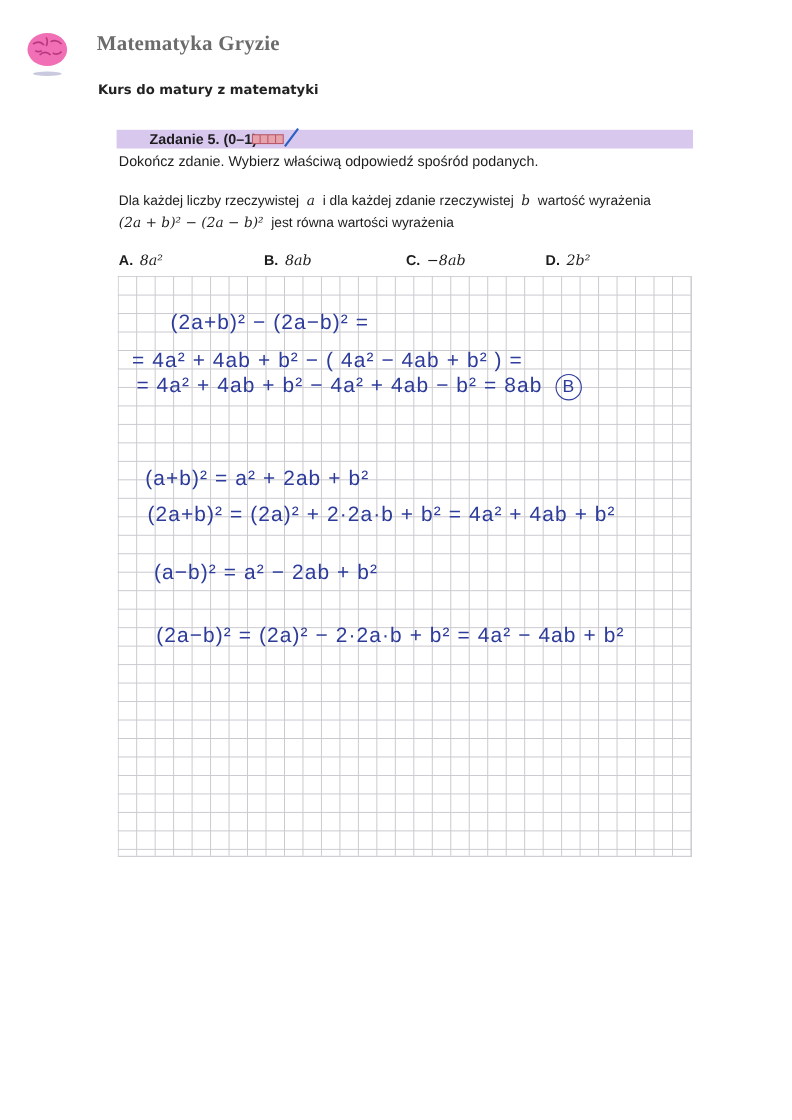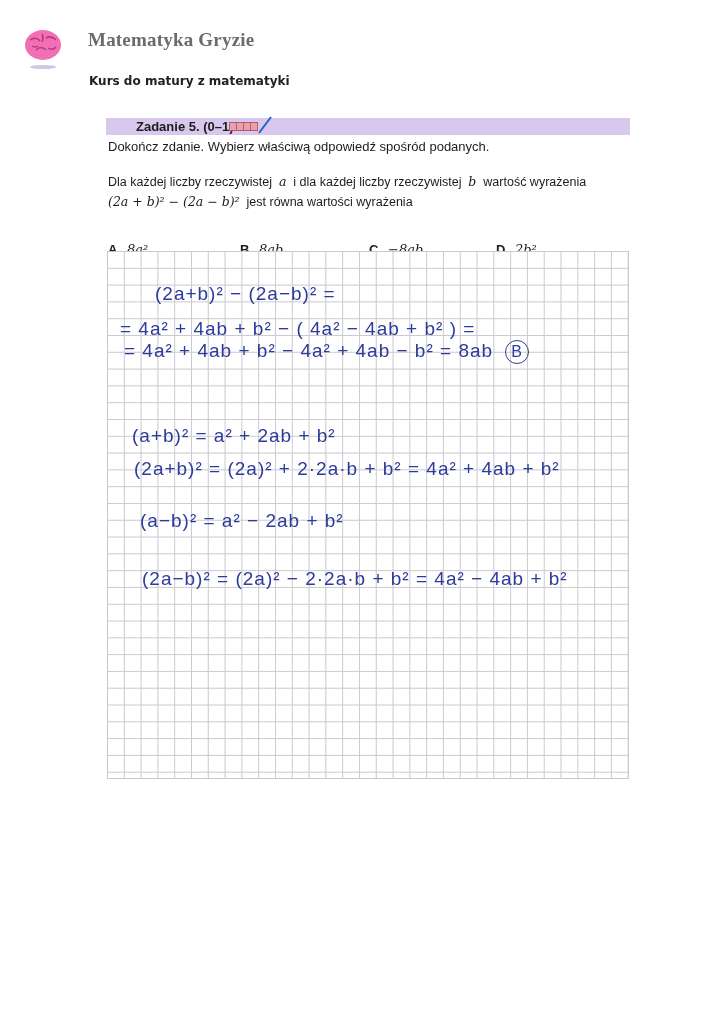--- a/index.html
+++ b/index.html
@@ -9,21 +9,21 @@
   .tagline{position:absolute;left:89px;top:54px;font-family:"DejaVu Sans",sans-serif;font-weight:bold;font-size:12px;color:#222;margin-top:20px;}
   .band{position:absolute;left:106px;top:118px;width:524px;height:17px;background:#d9c8ee;}
   .task-title{position:absolute;left:108px;top:119px;font-weight:bold;font-size:13px;color:#1c1c1c;margin-left:28px;}
   .boxes{position:absolute;left:229px;top:122px;display:flex;gap:1px;background:#b85a6a;padding:1px;}
   .boxes span{width:6px;height:7px;background:#e6a3ab;display:block;}
   .pen{position:absolute;left:257px;top:115px;width:16px;height:20px;}
   .instr{position:absolute;left:108px;top:139px;font-weight:normal;font-size:13px;color:#1c1c1c;}
   .para{position:absolute;left:108px;top:172px;font-size:12.5px;color:#1c1c1c;line-height:19px;width:530px;}
   .m{font-family:"DejaVu Serif",serif;font-style:italic;}
   .opts{position:absolute;left:108px;top:229px;width:520px;font-size:13px;color:#1c1c1c;}
-  .opt{position:absolute;top:0;white-space:nowrap;margin-top:13px;}
+  .opt{position:absolute;top:0;white-space:nowrap;}
   .opt b{margin-right:6px;}
   .grid{position:absolute;left:107px;top:251px;width:521px;height:527px;
     background-color:#fff;
     background-image:linear-gradient(to right,#c9c9cf 1px,transparent 1px),linear-gradient(to bottom,#c9c9cf 1px,transparent 1px);
     background-size:16.8px 16.8px;border-right:1px solid #c9c9cf;border-bottom:1px solid #c9c9cf;}
   .hw{position:absolute;font-family:Liberation Sans, sans-serif;color:#2d3b9a;font-size:19px;white-space:nowrap;letter-spacing:1px;}
   .circle{display:inline-block;border:1.5px solid #2d3b9a;border-radius:50%;width:22px;height:22px;text-align:center;line-height:22px;font-size:16px;margin-left:12px;}
 </style>
 </head>
 <body>
@@ -45,21 +45,21 @@
     <span></span>
   </div>
 <svg class="pen" viewBox="0 0 16 20">
     <line x1="2" y1="18" x2="14" y2="2" stroke="#2a5fc4" stroke-width="2"></line>
   </svg>
 <div class="instr">Dokończ zdanie. Wybierz właściwą odpowiedź spośród podanych.</div>
 
 <div class="para">
   <span>Dla każdej liczby rzeczywistej</span>
   &nbsp;<span class="m">a</span>&nbsp;
-  <span>i dla każdej liczby rzeczywistej</span>
+  <span>i dla każdej zdanie rzeczywistej</span>
   &nbsp;<span class="m">b</span>&nbsp;
   <span>wartość wyrażenia</span><br>
   <span class="m">(2a + b)² − (2a − b)²</span>&nbsp;
   <span>jest równa wartości wyrażenia</span>
 </div>
 
 <div class="opts">
   <div class="opt" style="left:0"><b>A.</b><span class="m">8a²</span></div>
   <div class="opt" style="left:132px"><b>B.</b><span class="m">8ab</span></div>
   <div class="opt" style="left:261px"><b>C.</b><span class="m">−8ab</span></div>

